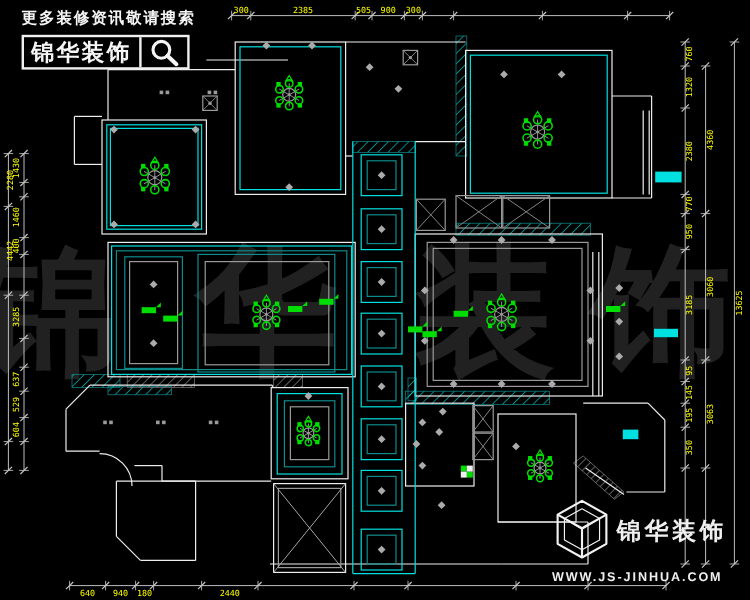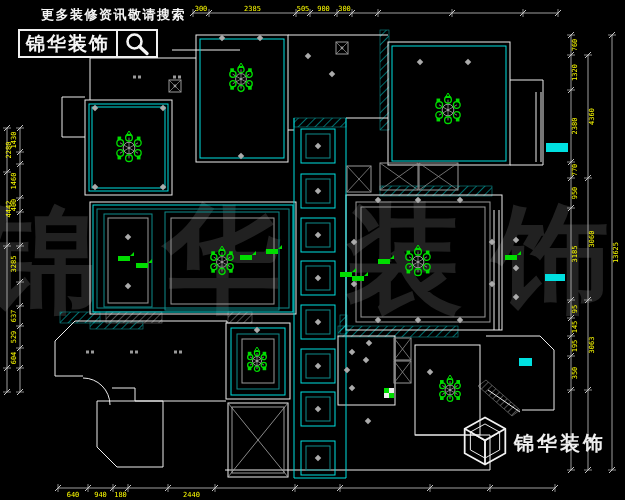--- a/index.html
+++ b/index.html
@@ -1,21 +1,21 @@
 <!DOCTYPE html>
 <html><head>
 <meta charset="utf-8">
 <style>
   html,body{margin:0;padding:0;background:#000;}
   .stage{position:relative;width:625px;height:500px;background:#000;overflow:hidden;
          font-family:"Liberation Sans",sans-serif;}
   .stage svg.plan{position:absolute;left:0;top:0;}
   
   .brandTop{position:absolute;left:18px;top:6px;color:#F5F5F5;z-index:5;}
-  .brandTop .tagline{font-size:13px;font-weight:bold;letter-spacing:1.5px;white-space:nowrap;margin-left:23px;}
+  .brandTop .tagline{font-size:13px;font-weight:bold;letter-spacing:1.5px;white-space:nowrap;}
   .brandBox{margin-top:5px;display:inline-flex;align-items:center;border:2px solid #F0F0F0;height:25px;}
   .brandBox .bname{font-size:19px;font-weight:bold;padding:0 6px;letter-spacing:2px;white-space:nowrap;}
   .brandBox .divider{width:2px;align-self:stretch;background:#F0F0F0;}
   .brandBox .mag{padding:0 6px;display:flex;align-items:center;}
   
   .brandBottom{position:absolute;left:460px;top:415px;width:166px;color:#EFEFEF;z-index:5;}
   .brandBottom .row{display:flex;align-items:center;gap:4px;}
   .brandBottom .bl{font-size:20px;font-weight:bold;letter-spacing:3px;line-height:21px;white-space:nowrap;}
   .brandBottom .url{font-size:10.5px;font-weight:bold;letter-spacing:1.6px;margin-top:3px;white-space:nowrap;}
 </style>
@@ -573,15 +573,16 @@
             <line x1="48" y1="21" x2="30" y2="32"></line>
               <line x1="12" y1="21" x2="30" y2="32"></line>
             <line x1="30" y1="32" x2="30" y2="53"></line>
           </g>
         </svg>
       </span>
       <span>
         <div class="bl">锦华装饰</div>
       </span>
     </div>
+    <div class="url">WWW.JS-JINHUA.COM</div>
   </div>
 
 </div>
 
 </body></html>

